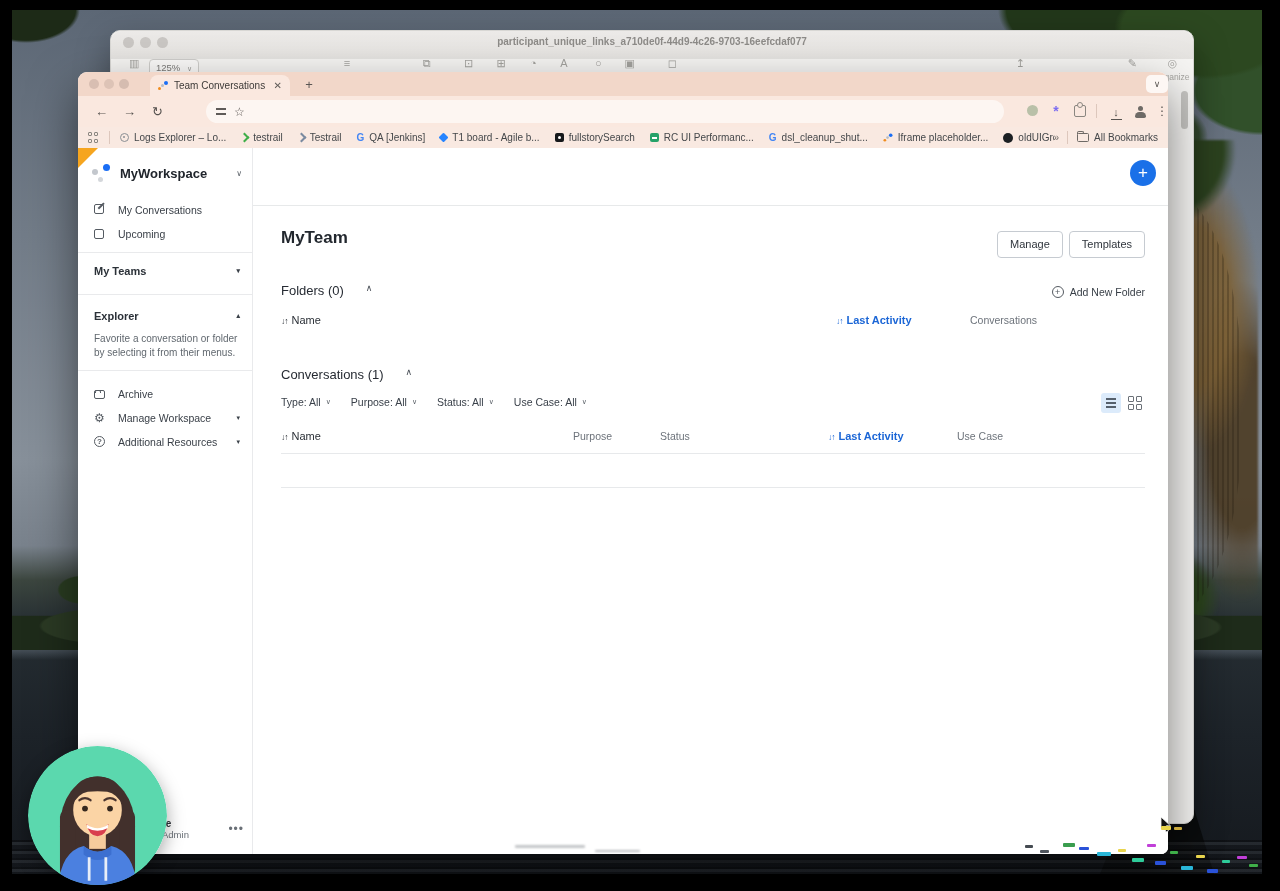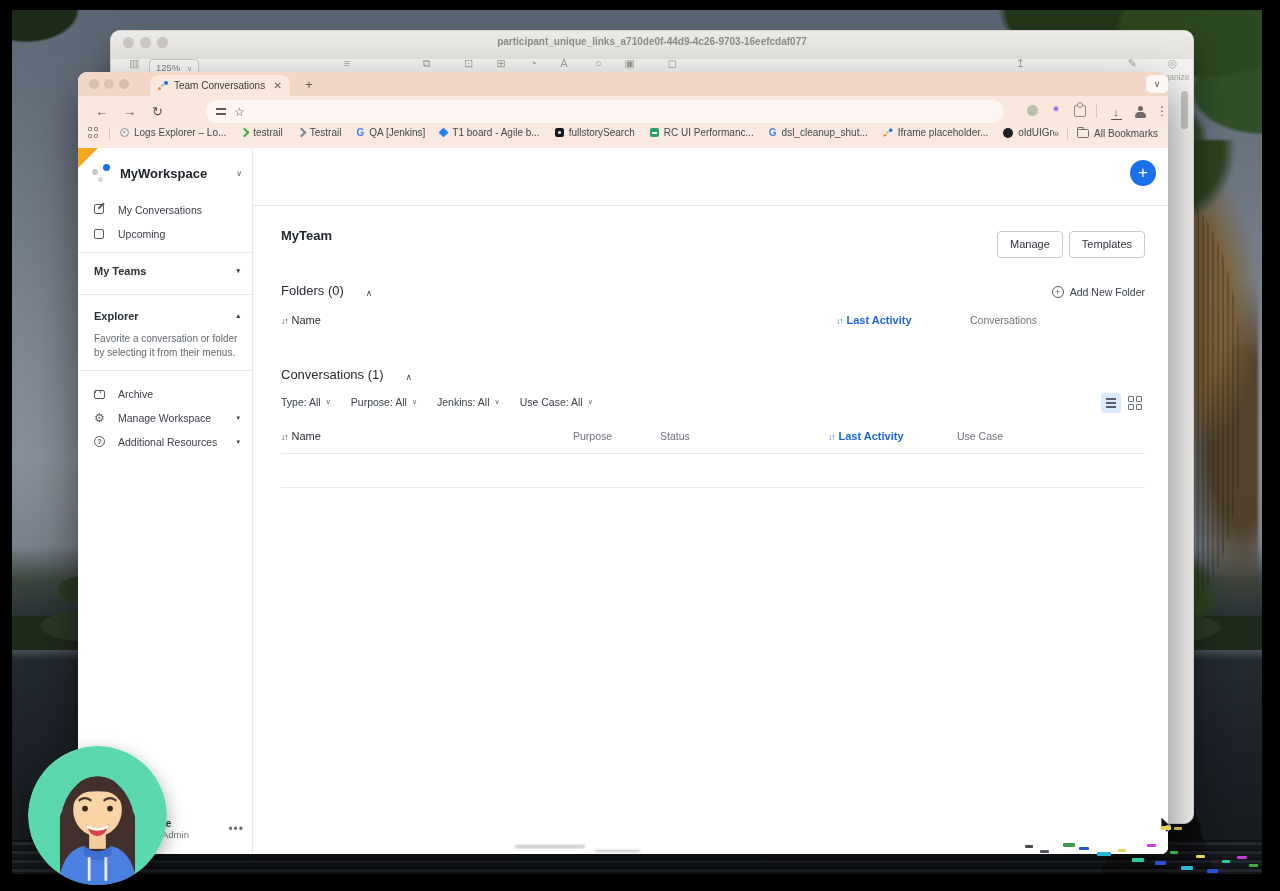--- a/index.html
+++ b/index.html
@@ -90,21 +90,21 @@
   .ext-circle{width:11px;height:11px;border-radius:50%;background:#b9c0a8;display:inline-block;margin-top:2px}
   .ext-flower{font-size:14px;font-weight:700;color:#7b6cf0;line-height:14px}
   .ext-puzzle{width:10px;height:10px;border:1.5px solid #8a8680;border-radius:2px;display:inline-block;position:relative;margin-top:2px}
   .ext-puzzle::before{content:"";position:absolute;left:2px;top:-4px;width:4px;height:4px;border:1.5px solid #8a8680;border-radius:50%;background:#fae8df}
   .tb-sep{top:8px;width:1px;height:14px;background:#ddc7bc}
   .dl{width:11px;border-bottom:1.5px solid #56524f;text-align:center;font-size:11px;line-height:13px;color:#56524f;display:inline-block}
   .profile{width:8px;height:8px;position:relative;display:inline-block;margin-top:3px}
   .profile::before{content:"";position:absolute;left:2px;top:-2px;width:5px;height:5px;border-radius:50%;background:#6e6a66}
   .profile::after{content:"";position:absolute;left:-1px;top:4px;width:11px;height:6px;border-radius:5px 5px 2px 2px;background:#6e6a66}
   .dots3{font-size:12px;color:#56524f;letter-spacing:0}
-  .bookmarks{left:0;top:55px;width:100%;height:21px;background:#f9e9e1;display:flex;align-items:flex-start;
+  .bookmarks{left:0;top:55px;width:100%;height:21px;background:#f9e9e1;display:flex;align-items:center;
     padding:0 10px;box-sizing:border-box}
   .bm-apps{width:11px;height:11px;display:grid;grid-template-columns:4px 4px;grid-gap:2px;margin-right:10px}
   .bm-apps i{width:4px;height:4px;border:1px solid #8a8680;border-radius:1px;box-sizing:border-box}
   .bm-sep{width:1px;height:13px;background:#ddc7bc;margin-right:10px}
   .bm-list{display:flex;align-items:center;gap:15px;flex:1;overflow:hidden;white-space:nowrap}
   .bm{display:flex;align-items:center;gap:5px;font-size:10px;color:#44474a}
   .bm-chev{width:5px;height:5px;border-style:solid;border-width:0 2px 2px 0;transform:rotate(-45deg);margin-top:-1px}
   .bm-g{font-weight:700;font-size:10px;color:#4285F4}
   .bm-jira{width:7px;height:7px;background:#2684FF;transform:rotate(45deg);border-radius:1px}
   .bm-fs{width:9px;height:9px;background:#16181b;border-radius:2px;position:relative}
@@ -154,25 +154,25 @@
   .main{flex:1;position:relative;background:#fff}
   .searchrow{left:0;top:0;right:0;height:57px;border-bottom:1px solid #e7e9ea}
   .search{left:12px;top:12px;width:303px;height:33px;border:1px solid #d4d8dc;border-radius:3px;box-sizing:border-box;
     display:flex;align-items:center;padding:0 10px;background:#fff}
   .search input{border:none;outline:none;flex:1;font-size:11.5px;color:#333;font-family:"Liberation Sans",sans-serif;background:transparent}
   .search input::placeholder{color:#9ba3ac}
   .mag{width:9px;height:9px;border:1.5px solid #9aa1a9;border-radius:50%;position:relative;flex:0 0 9px}
   .mag::after{content:"";position:absolute;left:8px;top:8px;width:5px;height:1.5px;background:#9aa1a9;transform:rotate(45deg)}
   .plusbtn{right:12px;top:12px;width:26px;height:26px;border-radius:50%;background:#1a70e8;color:#fff;
     font-size:17px;line-height:25px;text-align:center;font-weight:400}
-  .page-title{left:28px;top:80px;font-size:13px;font-weight:700;color:#22272e}
+  .page-title{left:28px;top:80px;font-size:17px;font-weight:700;color:#22272e}
   .hdr-btns{right:23px;top:83px;display:flex;gap:6px}
   .btn{height:27px;line-height:25px;padding:0 12px;border:1px solid #c6cbd1;border-radius:4px;background:#fff;
     font-size:11px;color:#2f353c;box-sizing:border-box}
-  .sec-head{left:28px;display:flex;align-items:flex-end;gap:22px;font-size:13px;color:#262b33;font-weight:400}
+  .sec-head{left:28px;display:flex;align-items:flex-start;gap:22px;font-size:13px;color:#262b33;font-weight:400}
   .chev-up{font-size:9px;color:#4a5058}
   .addfolder{right:23px;display:flex;align-items:center;gap:6px;font-size:10.5px;color:#383f47}
   .plus-o{width:12px;height:12px;border:1.2px solid #555b62;border-radius:50%;text-align:center;line-height:11px;font-size:9px;color:#555b62;box-sizing:border-box}
   .grid-f{left:28px;right:23px;display:grid;grid-template-columns:555px 134px 1fr;align-items:center}
   .grid-c{left:28px;right:23px;display:grid;grid-template-columns:292px 87px 168px 129px 1fr;align-items:center}
   .colhead{font-size:10.5px;color:#6d737b}
   .colhead.strong{font-weight:400;color:#2a2f36;font-size:11px}
   .colhead.blue{font-weight:700;color:#1b66d6;font-size:11px}
   .sort{font-size:8.5px;letter-spacing:-1px;margin-right:4px}
   .filters{left:28px;display:flex;gap:20px;font-size:10.5px;color:#3a414a}
@@ -476,21 +476,21 @@
       <div class="abs filters" style="top:248px">
         <span class="filter">
             <span>Type: All</span>
             <span class="fchev">∨</span>
           </span>
         <span class="filter">
             <span>Purpose: All</span>
             <span class="fchev">∨</span>
           </span>
         <span class="filter">
-            <span>Jenkins: All</span>
+            <span>Status: All</span>
             <span class="fchev">∨</span>
           </span>
         <span class="filter">
             <span>Use Case: All</span>
             <span class="fchev">∨</span>
           </span>
       </div>
       <div class="abs viewtoggle" style="top:245px">
         <span class="vt-list">
             <span class="vt-lines"></span>

